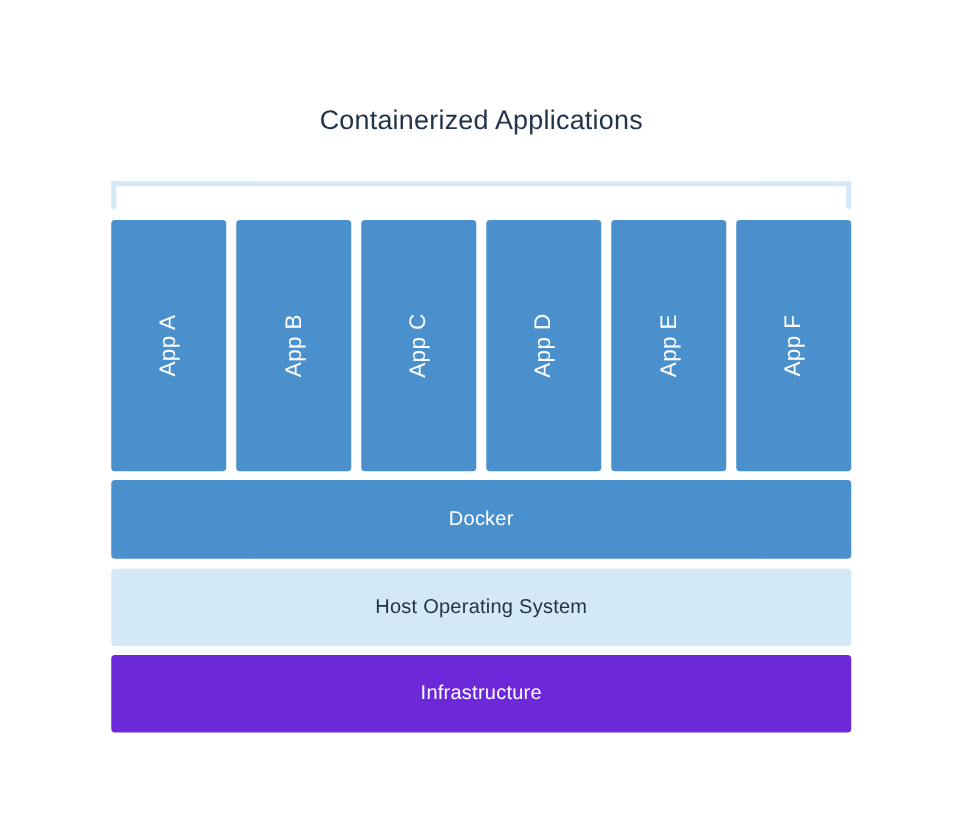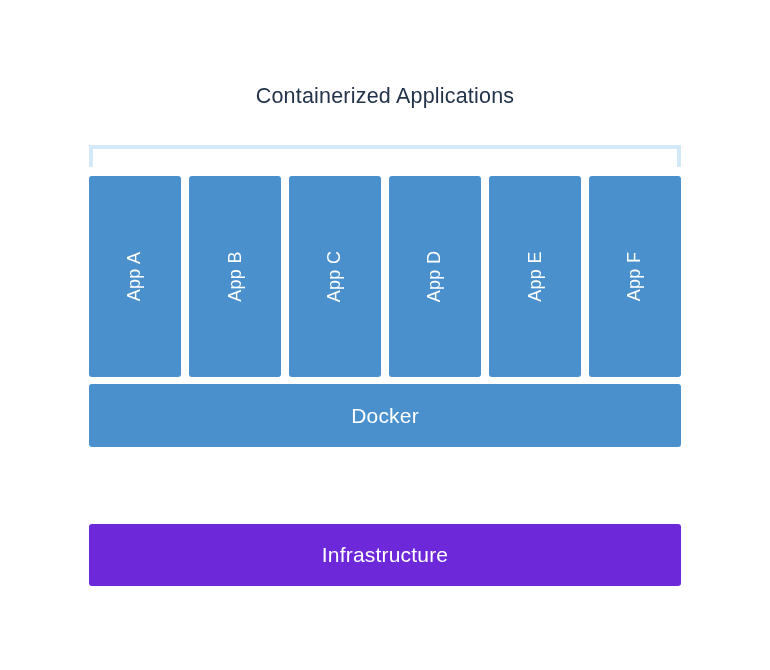--- a/index.html
+++ b/index.html
@@ -96,21 +96,21 @@
 
   
   .layer-bar {
     position: absolute;
     left: 89px;
     width: 592px;
     border-radius: 3px;
     display: flex;
     align-items: center;
     justify-content: center;
-    font-size: 21px;
+    font-size: 16px;
     font-weight: 400;
     letter-spacing: 0.2px;
   }
   .layer-docker {
     top: 384px;
     height: 63px;
     background: #4a90cd;
     color: #ffffff;
   }
   .layer-hostos {
@@ -155,16 +155,17 @@
     <div class="app-box">
       <span class="app-box-label">App E</span>
     </div>
     <div class="app-box">
       <span class="app-box-label">App F</span>
     </div>
   </div>
 
   <div class="layer-bar layer-docker">Docker</div>
 
+  <div class="layer-bar layer-hostos">Host Operating System</div>
 
   <div class="layer-bar layer-infra">Infrastructure</div>
 
 </div>
 
 </body></html>

